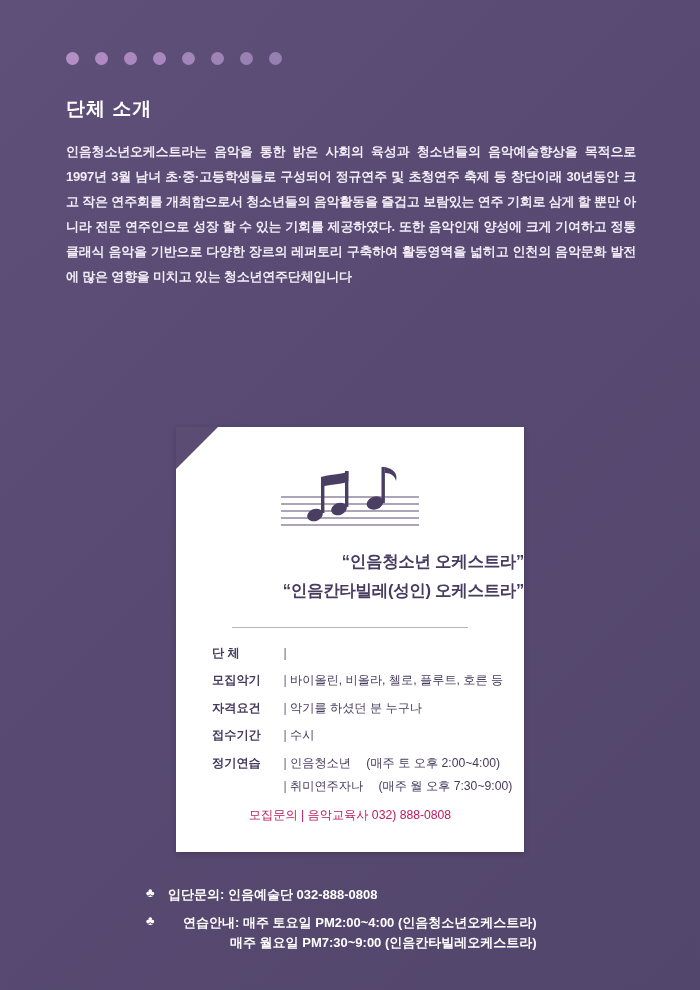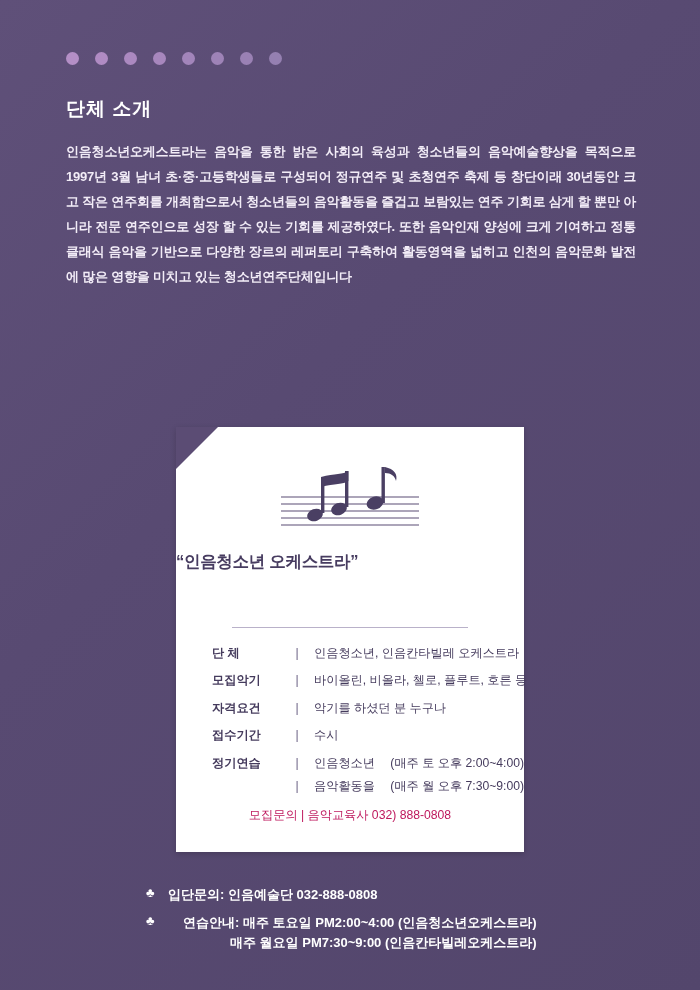--- a/index.html
+++ b/index.html
@@ -101,21 +101,21 @@
     transform: translateX(-50%);
     width: 150px;
     height: 78px;
   }
 
   .card-titles {
     position: absolute;
     top: 120px;
     left: 0;
     width: 100%;
-    text-align: left;
+    text-align: right;
   }
   .card-title {
     font-size: 16.5px;
     font-weight: bold;
     color: #473c60;
     line-height: 1.75;
     letter-spacing: -0.3px;
   }
 
   .divider {
@@ -134,21 +134,20 @@
     top: 218px;
     width: 280px;
     font-size: 12.2px;
     color: #453b5d;
   }
   .field-row {
     display: flex;
     align-items: baseline;
     margin-bottom: 11px;
     line-height: 1.35;
-    gap: 12px;
   }
   .field-label {
     width: 68px;
     flex: 0 0 68px;
     font-weight: bold;
     white-space: nowrap;
   }
   .field-sep {
     flex: 0 0 10px;
     text-align: center;
@@ -249,29 +248,29 @@
         <rect x="70" y="8" width="3.4" height="36"></rect>
         <path d="M46 14 C60 10 68 12 73.4 8 L73.4 18 C68 22 60 20 46 24 Z"></path>
         <ellipse cx="100" cy="40" rx="8.5" ry="6.4" transform="rotate(-20 100 40)"></ellipse>
         <rect x="106.5" y="4" width="3.4" height="36"></rect>
         <path d="M110 4 c9 2 13 7 11 14 c-1 -5 -5 -8 -11 -8 Z"></path>
       </g>
     </svg>
 
     <div class="card-titles">
       <div class="card-title">“인음청소년 오케스트라”</div>
+      <div class="card-title">“인음칸타빌레(성인) 오케스트라”</div>
     </div>
 
     <div class="divider"></div>
 
     <div class="fields">
       <div class="field-row">
         <span class="field-label">단          체</span>
         <span class="field-sep">|</span>
-        <span class="field-value">인음청소년, 인음칸타빌레 오케스트라</span>
       </div>
       <div class="field-row">
         <span class="field-label">모집악기</span>
         <span class="field-sep">|</span>
         <span class="field-value">바이올린, 비올라, 첼로, 플루트, 호른 등</span>
       </div>
       <div class="field-row">
         <span class="field-label">자격요건</span>
         <span class="field-sep">|</span>
         <span class="field-value">악기를 하셨던 분 누구나</span>
@@ -287,21 +286,21 @@
         <span class="field-sep">|</span>
         <span class="field-value">
           <span>인음청소년</span>
           <span class="practice-when">(매주 토 오후 2:00~4:00)</span>
         </span>
       </div>
       <div class="field-row sub">
         <span class="field-label"></span>
         <span class="field-sep">|</span>
         <span class="field-value">
-          <span>음악활동을</span>
+          <span>취미연주자나</span>
           <span class="practice-when">(매주 월 오후 7:30~9:00)</span>
         </span>
       </div>
     </div>
 
     <div class="card-footer">모집문의 | 음악교육사 032) 888-0808</div>
   </div>
 
   <div class="contacts">
     <div class="contact-row">

